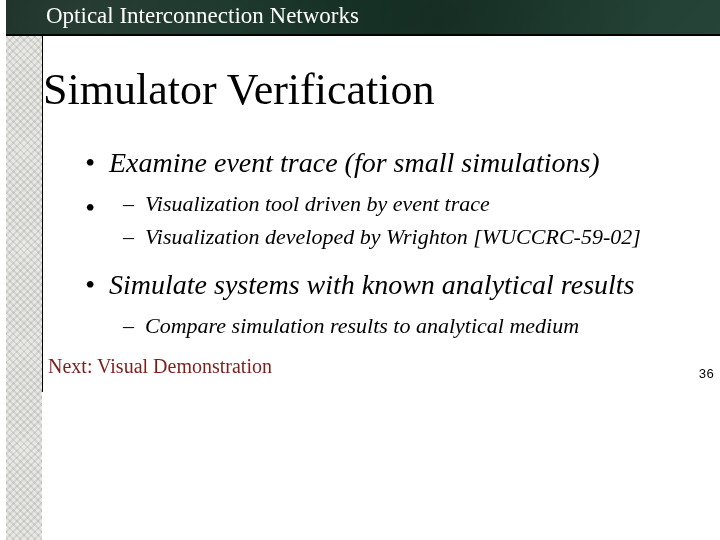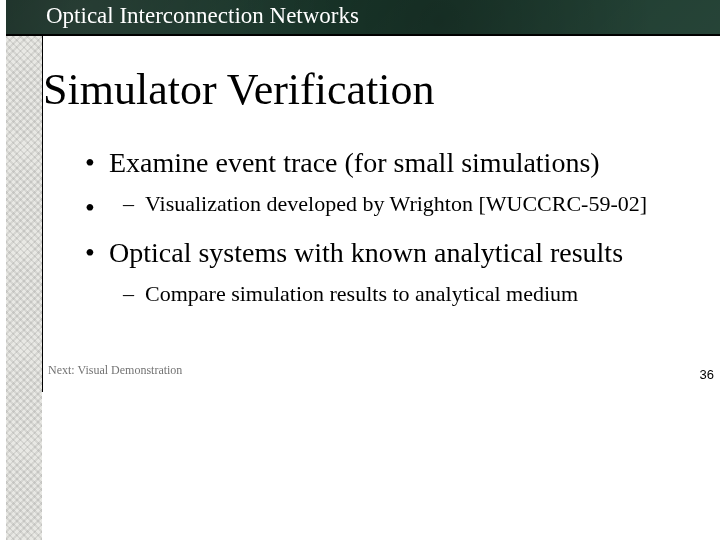--- a/index.html
+++ b/index.html
@@ -74,20 +74,21 @@
     list-style: none;
     margin: 0 38px 0 40px;
     padding: 0;
     font-size: 28px;
     line-height: 1.25;
   }
   ul.level1 > li {
     position: relative;
     padding-left: 26px;
     margin-bottom: 6px;
+    font-style: italic;
   }
   ul.level1 > li::before {
     content: "•";
     position: absolute;
     left: 2px;
     top: 0;
     font-size: 28px;
   }
   ul.level2 {
     list-style: none;
@@ -104,30 +105,30 @@
   ul.level2 > li::before {
     content: "–";
     position: absolute;
     left: 0;
     top: 0;
   }
   .footer-next {
     position: absolute;
     left: 42px;
     bottom: 14px;
-    font-size: 12px;
-    color: #737373;
+    font-size: 20px;
+    color: #7f1d1d;
   }
   .page-num {
     position: absolute;
     right: 12px;
     bottom: 10px;
     font-size: 13px;
     color: #000;
-    font-family: Liberation Sans, sans-serif;
+    font-family: Liberation Mono, monospace;
   }
 </style>
 </head>
 <body>
 
 <div class="slide">
 
   <div class="left-bar"></div>
 
   <div class="header-bar">
@@ -137,26 +138,29 @@
   <div class="content">
     <h1 class="slide-title">Simulator Verification</h1>
 
     <ul class="level1">
       <li>
         <span>Examine event trace (for small simulations)</span>
       </li>
       <li>
         <ul class="level2">
           <li>
+            <span>Visualization tool driven by event trace</span>
+          </li>
+          <li>
             <span>Visualization developed by Wrighton [WUCCRC-59-02]</span>
           </li>
         </ul>
       </li>
       <li>
-        <span>Optical systems with known analytical results</span>
+        <span>Simulate systems with known analytical results</span>
         <ul class="level2">
           <li>
             <span>Compare simulation results to analytical medium</span>
           </li>
         </ul>
       </li>
     </ul>
   </div>
 
   <div class="footer-next">Next: Visual Demonstration</div>

